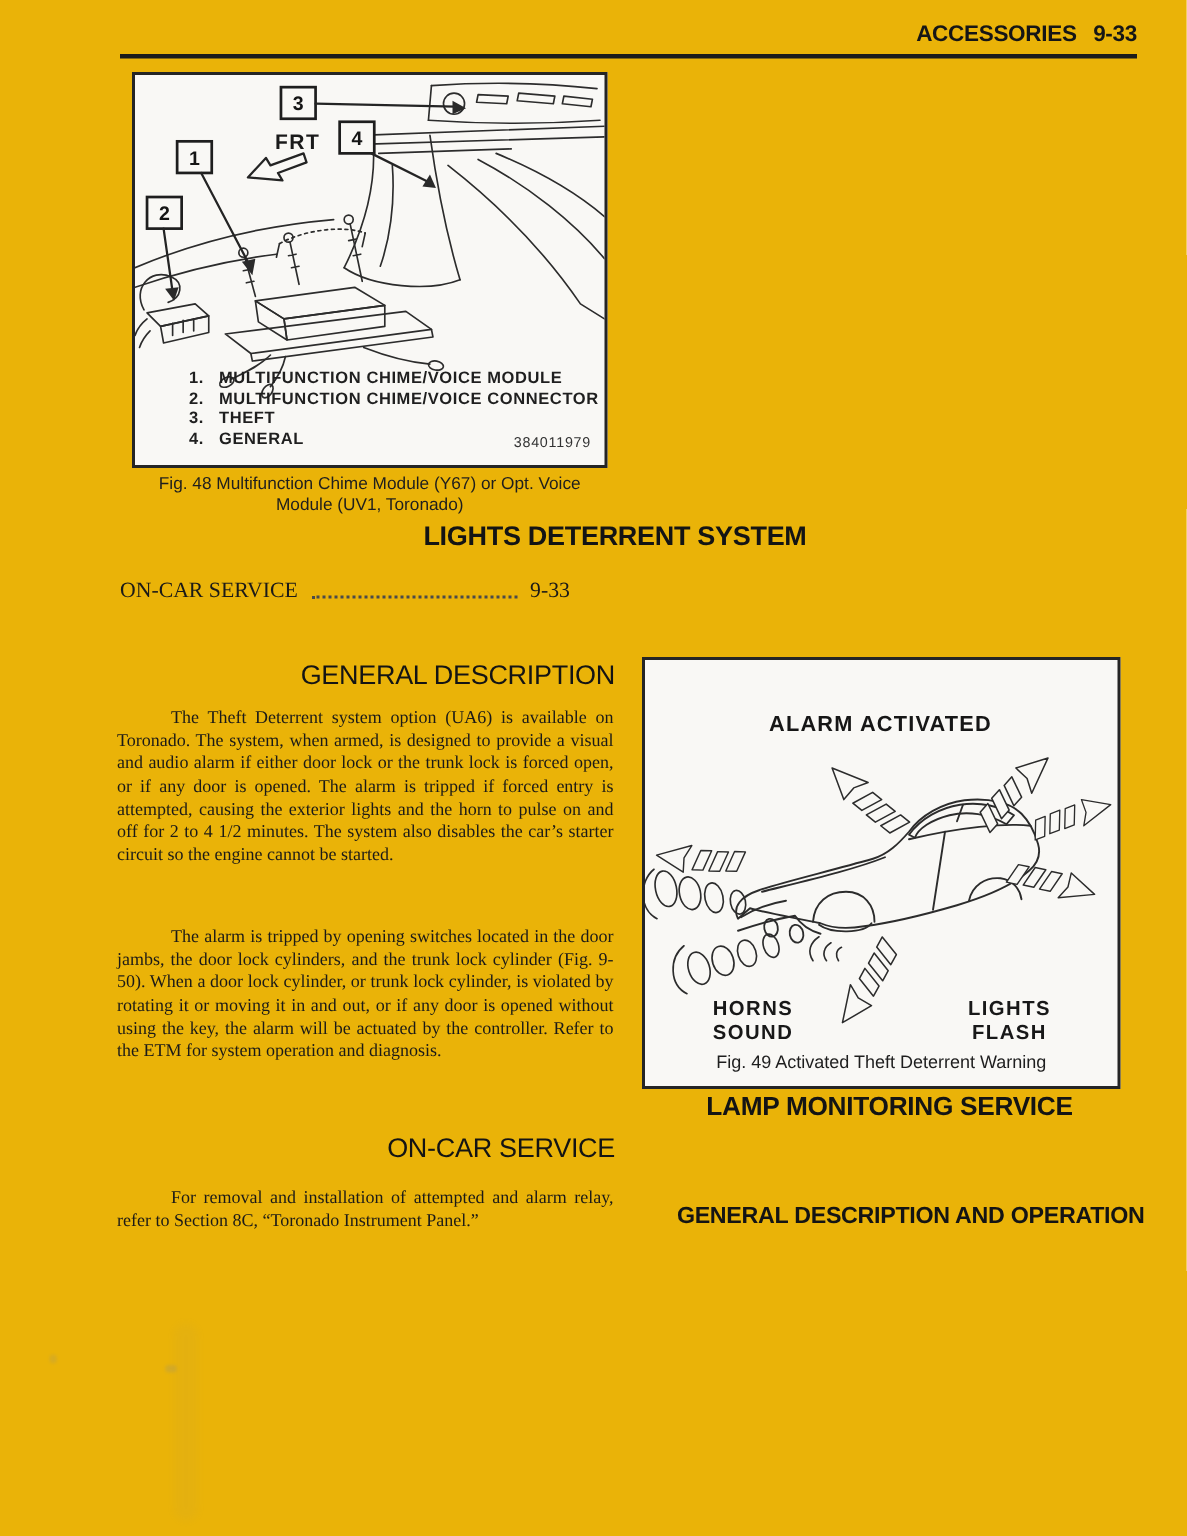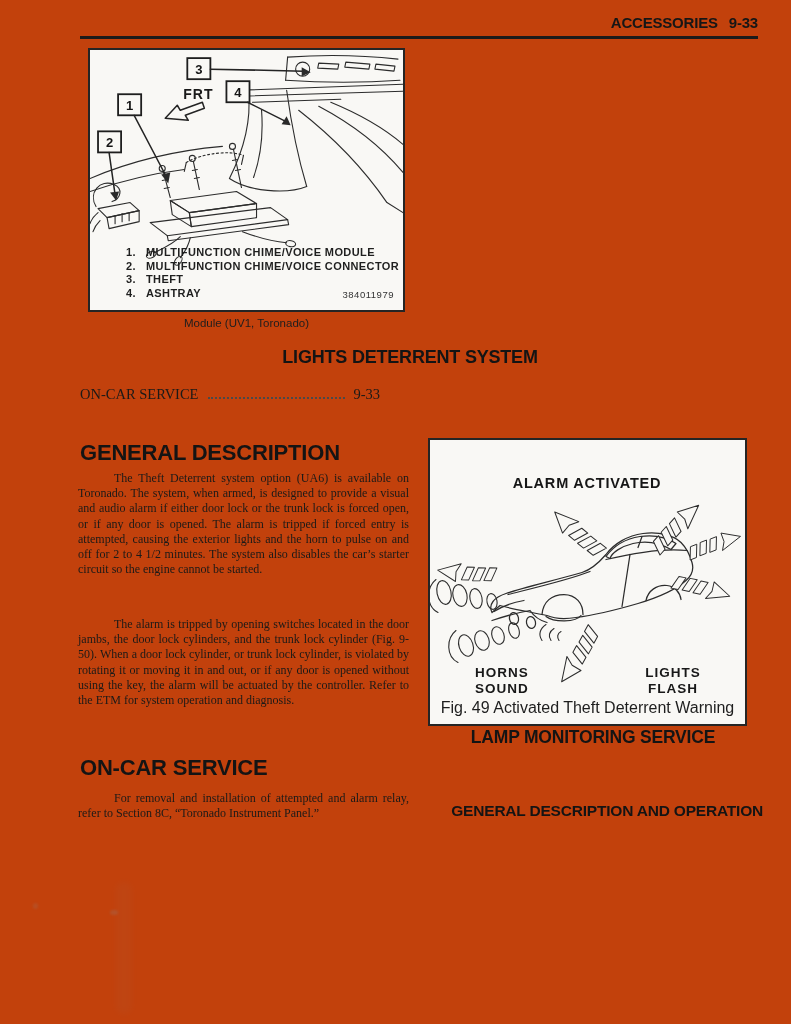--- a/index.html
+++ b/index.html
@@ -1,16 +1,16 @@
 <!DOCTYPE html>
 <html><head>
 <meta charset="utf-8">
 <style>
   html,body{margin:0;padding:0;}
-  .page{position:relative;width:791px;height:1024px;background:#c2410c;overflow:hidden;
+  .page{position:relative;width:791px;height:1024px;background:#eab308;overflow:hidden;
         font-family:"Liberation Sans",sans-serif;color:#1d1c1a;}
   .abs{position:absolute;}
 
   
   .hdr{top:14px;right:33px;display:flex;gap:11px;font-weight:bold;font-size:15px;
        letter-spacing:-0.2px;color:#161616;}
   .hdr-rule{top:36px;left:80px;right:33px;height:2.5px;background:#1b1b1b;}
 
   
   .figbox{background:#f9f8f5;border:2.5px solid #252525;box-sizing:border-box;}
@@ -24,21 +24,21 @@
   .flash{fill:#f9f8f5;stroke:#2c2c2c;stroke-width:1.2;stroke-linejoin:round;}
 
   .legend{left:36px;bottom:10px;font-size:11px;font-weight:600;letter-spacing:0.4px;
           line-height:13.5px;color:#1f1f1f;}
   .legend-row{display:flex;}
   .legend-num{width:20px;}
   .figcap{text-align:center;font-size:11.5px;line-height:14px;color:#1e1e1e;}
 
   
   .sect-title{text-align:center;font-weight:bold;font-size:17.5px;letter-spacing:-0.2px;color:#141414;}
-  .col-title{text-align:left;font-weight:bold;font-size:22px;letter-spacing:-0.2px;color:#141414;}
+  .col-title{text-align:right;font-weight:normal;font-size:18px;letter-spacing:-0.2px;color:#141414;}
   .sub-title{font-weight:bold;font-size:15.5px;letter-spacing:-0.2px;color:#141414;}
   .body-p{font-family:"Liberation Serif",serif;font-size:12px;line-height:15.2px;
           text-align:justify;color:#1b1a18;}
   .indent{text-indent:36px;}
 
   
   .toc{left:80px;top:386px;width:300px;display:flex;align-items:flex-end;
        font-family:"Liberation Serif",serif;font-size:14.5px;color:#1b1a18;}
   .toc-dots{flex:1;border-bottom:2px dotted #4a4a4a;margin:0 8px 4px 10px;}
 
@@ -159,26 +159,27 @@
       <div class="legend-row">
         <span class="legend-num">2.</span>
         <span>MULTIFUNCTION CHIME/VOICE CONNECTOR</span>
       </div>
       <div class="legend-row">
         <span class="legend-num">3.</span>
         <span>THEFT</span>
       </div>
       <div class="legend-row">
         <span class="legend-num">4.</span>
-        <span>ASHTRAY</span>
+        <span>GENERAL</span>
       </div>
     </div>
   </div>
 
   <div class="abs figcap" style="left:88px;top:316px;width:317px;">
+    <div>Fig. 48 Multifunction Chime Module (Y67) or Opt. Voice</div>
     <div>Module (UV1, Toronado)</div>
   </div>
 
   <div class="abs sect-title" style="left:60px;top:347px;width:700px;font-size:18px;">LIGHTS DETERRENT SYSTEM</div>
 
   <div class="abs toc">
     <span>ON-CAR SERVICE</span>
     <span class="toc-dots"></span>
     <span>9-33</span>
   </div>
@@ -239,21 +240,21 @@
         <use href="#flash" transform="translate(162,178) rotate(125) scale(0.85)"></use>
         <use href="#flash" transform="translate(62,120) rotate(188) scale(0.8)"></use>
       </g>
 
       <text class="svg-bold-label" x="72" y="222">HORNS</text>
       <text class="svg-bold-label" x="72" y="238">SOUND</text>
       <text class="svg-bold-label" x="243" y="222">LIGHTS</text>
       <text class="svg-bold-label" x="243" y="238">FLASH</text>
     </svg>
   </div>
-  <div class="abs figcap" style="left:428px;top:701px;width:319px;font-size:16px;">Fig. 49 Activated Theft Deterrent Warning</div>
+  <div class="abs figcap" style="left:428px;top:701px;width:319px;font-size:12px;">Fig. 49 Activated Theft Deterrent Warning</div>
 
   <div class="abs sect-title" style="left:428px;top:727px;width:330px;">LAMP MONITORING SERVICE</div>
   <div class="abs sub-title" style="left:428px;top:802px;width:335px;text-align:right;">GENERAL DESCRIPTION AND OPERATION</div>
 
   <div class="abs smudge" style="left:116px;top:882px;width:16px;height:132px;opacity:0.05;border-radius:8px;"></div>
   <div class="abs smudge" style="left:110px;top:910px;width:8px;height:5px;opacity:0.22;filter:blur(1px);border-radius:3px;"></div>
   <div class="abs smudge" style="left:33px;top:903px;width:5px;height:6px;opacity:0.18;filter:blur(1px);border-radius:3px;"></div>
 
 </div>
 

